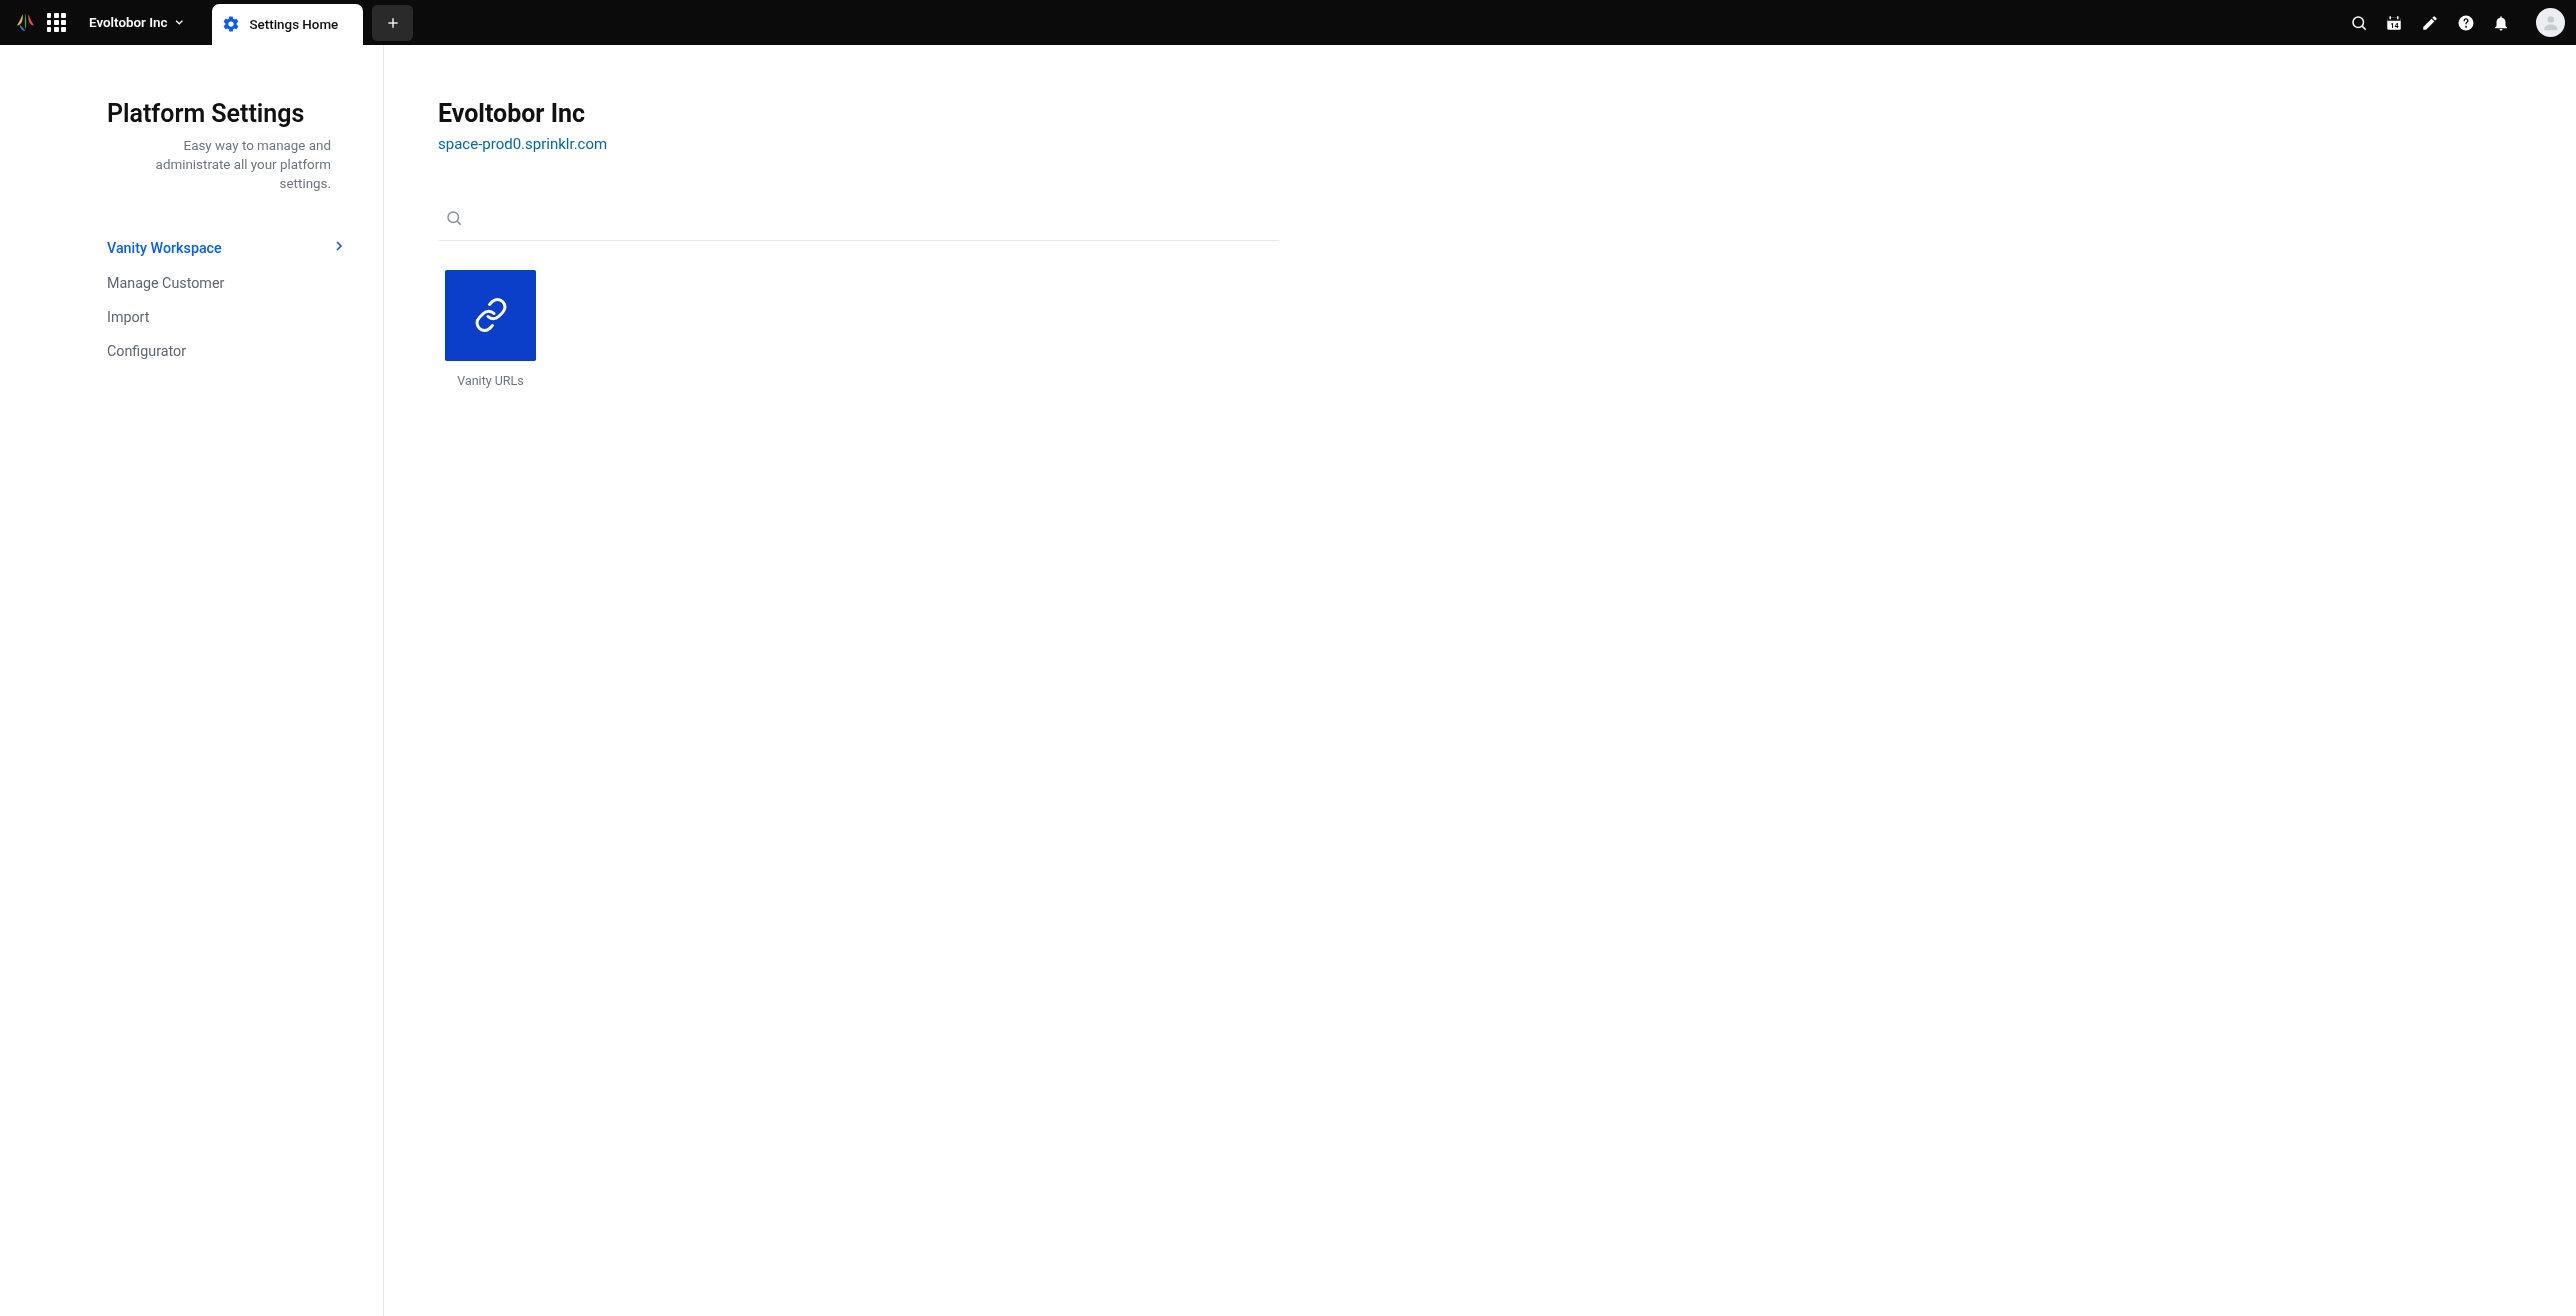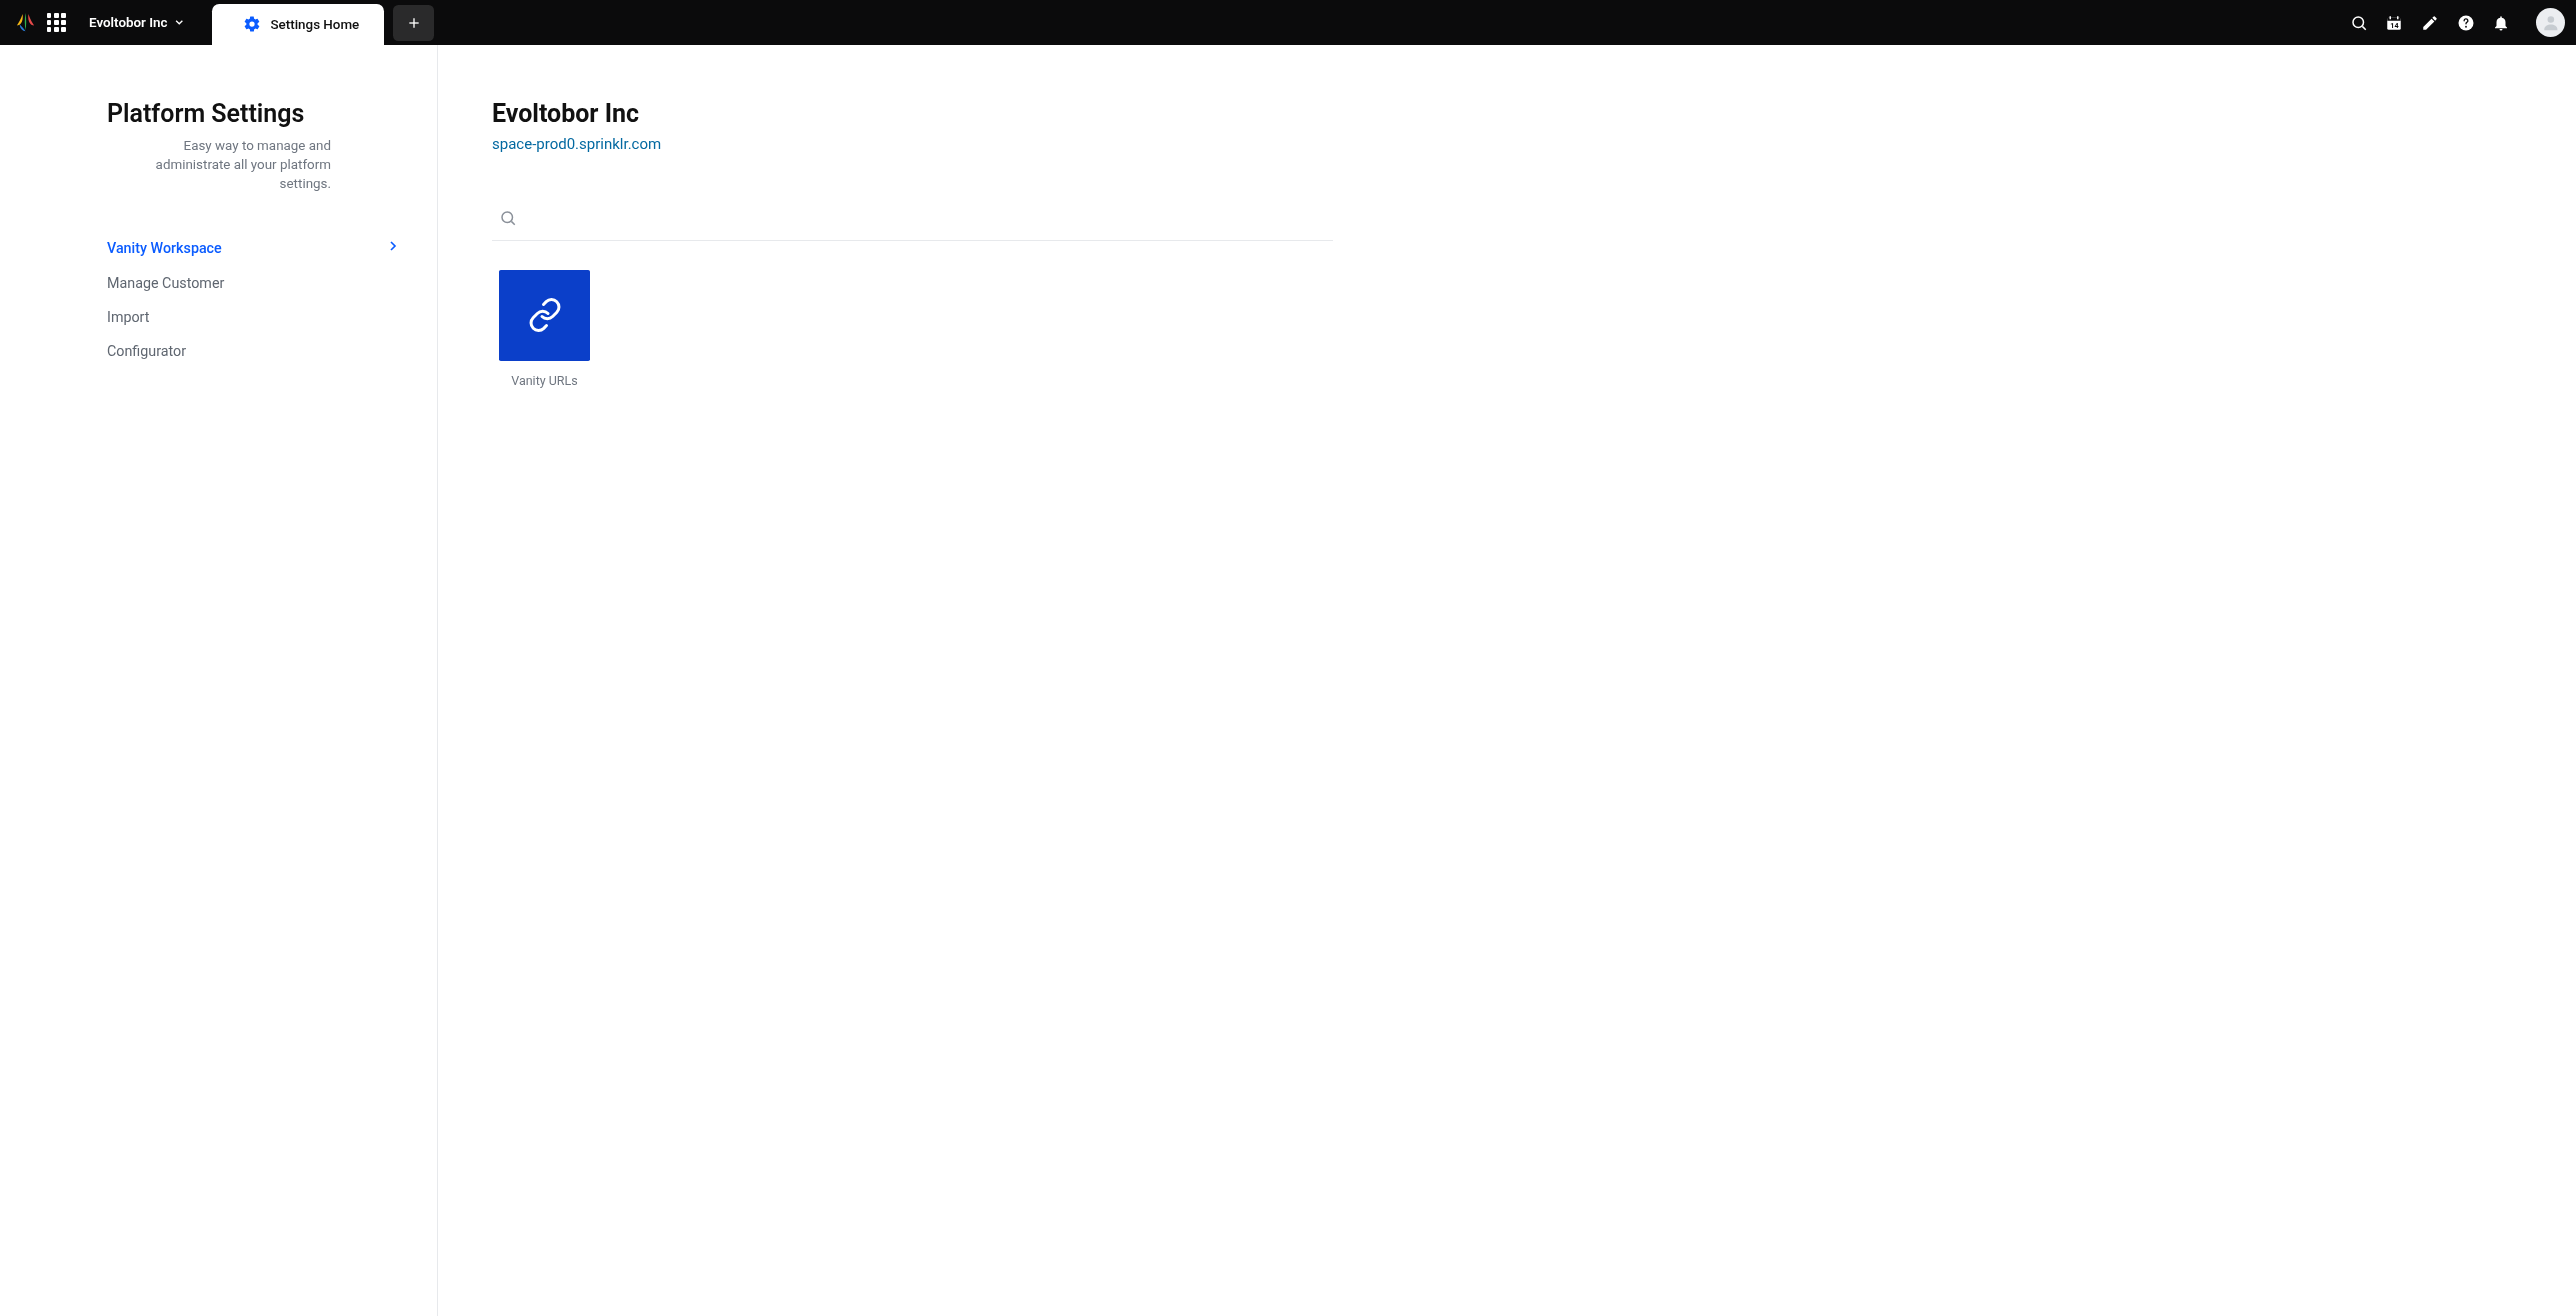--- a/index.html
+++ b/index.html
@@ -5,35 +5,35 @@
     * { box-sizing: border-box; margin: 0; padding: 0; }
     body { font-family: -apple-system, BlinkMacSystemFont, "Segoe UI", Roboto, Helvetica, Arial, sans-serif; background: #fff; }
 
     
     .topnav { display: flex; align-items: center; height: 45px; background: #0b0b0c; color: #fff; padding: 0 10.7px; }
     .logo { display: flex; align-items: center; justify-content: center; width: 29px; height: 29px; margin-right: 7.2px; }
     .apps-grid { display: grid; grid-template-columns: repeat(3, 4.5px); grid-template-rows: repeat(3, 4.5px); gap: 2.7px; margin-right: 14.3px; cursor: pointer; }
     .apps-grid span { background: #fff; width: 4.5px; height: 4.5px; border-radius: 0.9px; }
     .org-select { display: flex; align-items: center; font-size: 13.4px; font-weight: 600; gap: 5.4px; cursor: pointer; padding: 0 9px; }
 
-    .tab { display: flex; align-items: center; gap: 9px; height: 41px; margin-top: 3.6px; background: #fff; color: #111; border-radius: 7.2px 7.2px 0 0; padding: 0 25px 0 31px; margin-left: 18px; font-size: 13.4px; font-weight: 500; }
+    .tab { display: flex; align-items: center; gap: 9px; height: 41px; margin-top: 3.6px; background: #fff; color: #111; border-radius: 7.2px 7.2px 0 0; padding: 0 25px 0 10px; margin-left: 18px; font-size: 13.4px; font-weight: 500; }
     .tab .gear-badge { width: 18px; height: 18px; display: flex; align-items: center; justify-content: center; color: #0b5cff; }
 
     .newtab { width: 41px; height: 36px; background: #2a2a2b; margin-left: 9px; display: flex; align-items: center; justify-content: center; border-radius: 5.4px; cursor: pointer; }
     .newtab svg { stroke: #fff; }
 
     .spacer { flex: 1; }
     .top-icons { display: flex; align-items: center; gap: 16px; }
     .top-icons .icn { width: 19.7px; height: 19.7px; display: flex; align-items: center; justify-content: center; cursor: pointer; color: #fff; }
     .avatar { width: 29px; height: 29px; border-radius: 50%; background: #eceef1; display: flex; align-items: center; justify-content: center; margin-left: 9px; cursor: pointer; }
     .avatar svg { color: #c7ccd1; }
 
     
     .layout { display: flex; height: calc(100vh - 45px); }
-    .sidebar { width: 438px; border-right: 0.9px solid #e7e9ec; padding: 54px 36px 0 107px; }
+    .sidebar { width: 384px; border-right: 0.9px solid #e7e9ec; padding: 54px 36px 0 107px; }
     .sidebar h1 { font-size: 25px; font-weight: 600; color: #111; margin-bottom: 9px; }
     .sidebar p.desc { font-size: 13.4px; color: #6f7680; line-height: 1.4; margin-bottom: 36px; max-width: 224px; text-align: right; }
     .s-item { display: flex; align-items: center; justify-content: space-between; padding: 9px 0; font-size: 14.3px; color: #5f6670; cursor: pointer; }
     .s-item.active { color: #0b5cff; font-weight: 500; }
     .s-item .chev { color: #0b5cff; }
 
     .main { flex: 1; padding: 54px 54px 0 54px; }
     .main h1.page-title { font-size: 25px; font-weight: 700; color: #111; }
     .main a.domain { display: inline-block; margin-top: 7.2px; font-size: 15px; color: #0369a1; text-decoration: none; }
 

